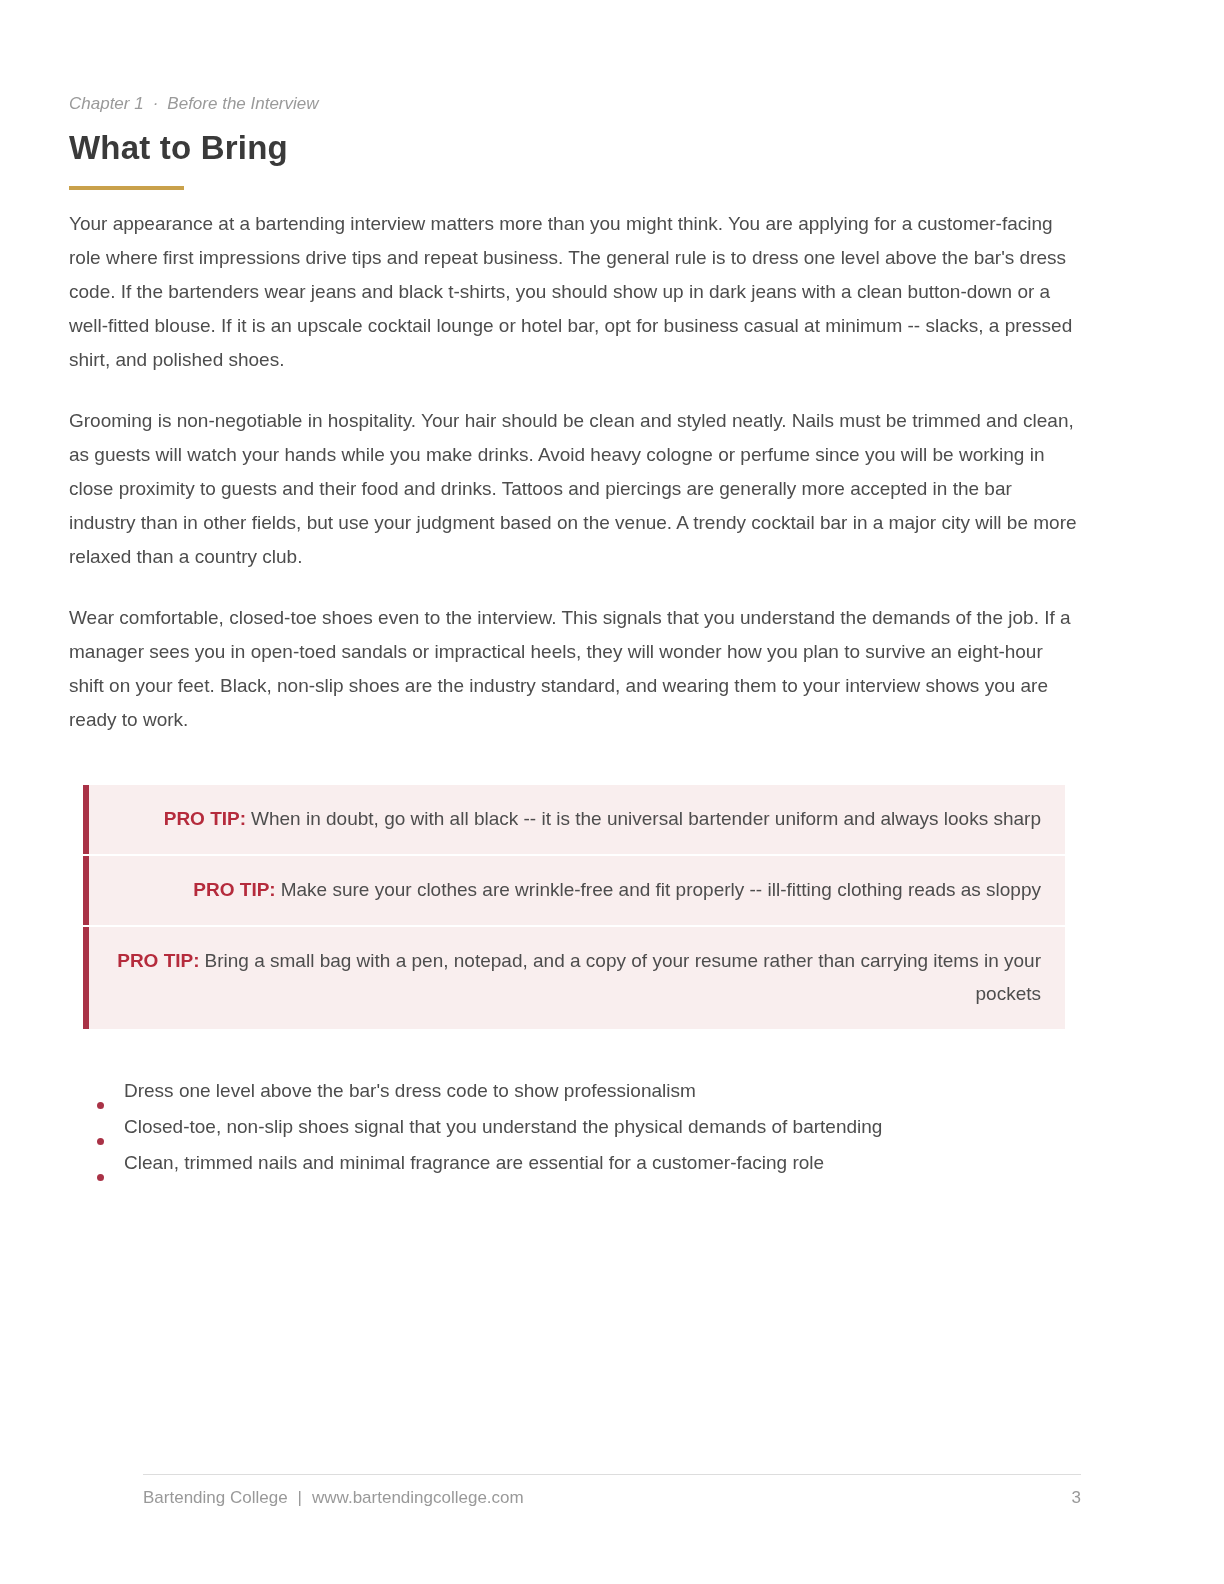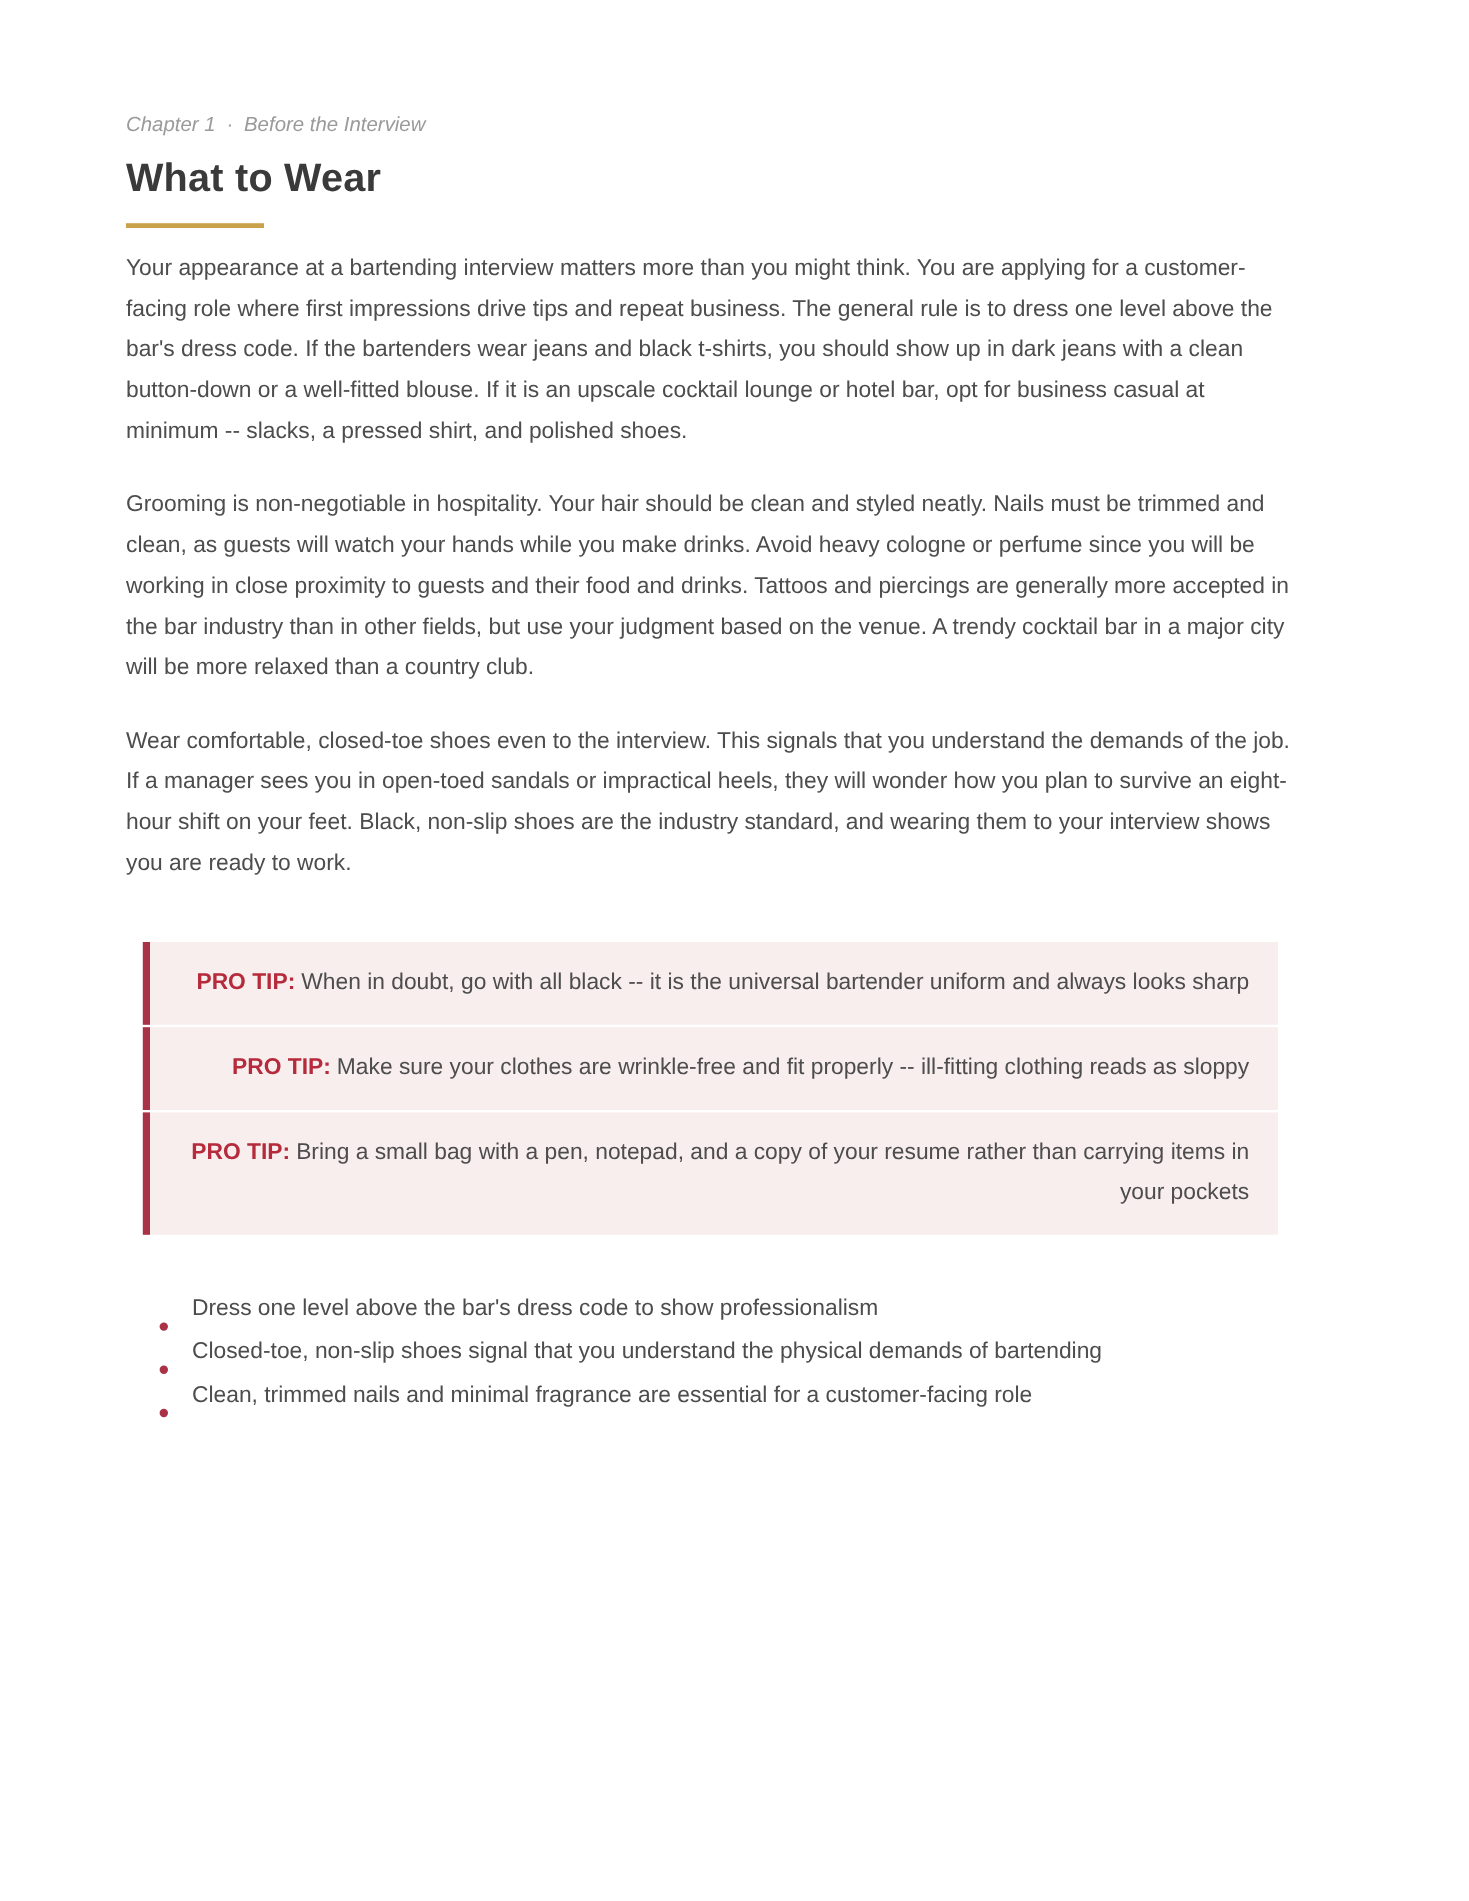--- a/index.html
+++ b/index.html
@@ -12,21 +12,21 @@
     position: relative;
   }
   .page {
     position: relative;
     width: 1224px;
     height: 1584px;
     overflow: hidden;
     background: #ffffff;
   }
   .content {
-    padding: 94px 143px 0 105px;
+    padding: 94px 143px 0 69px;
   }
   .chapter-label {
     font-size: 17px;
     line-height: 20px;
     font-style: italic;
     color: #9a9a9a;
   }
   .chapter-label .sep {
     display: inline-block;
     margin: 0 9px;
@@ -128,21 +128,21 @@
 </head>
 <body>
 
 <div class="page">
   <div class="content">
 
     <div class="chapter-label">
       <span>Chapter 1</span><span class="sep">·</span><span>Before the Interview</span>
     </div>
 
-    <h1 class="page-title">What to Wear</h1>
+    <h1 class="page-title">What to Bring</h1>
 
     <div class="gold-rule"></div>
 
     <div class="body-text">
       <p>Your appearance at a bartending interview matters more than you might think. You are applying for a customer-facing role where first impressions drive tips and repeat business. The general rule is to dress one level above the bar's dress code. If the bartenders wear jeans and black t-shirts, you should show up in dark jeans with a clean button-down or a well-fitted blouse. If it is an upscale cocktail lounge or hotel bar, opt for business casual at minimum -- slacks, a pressed shirt, and polished shoes.</p>
       <p>Grooming is non-negotiable in hospitality. Your hair should be clean and styled neatly. Nails must be trimmed and clean, as guests will watch your hands while you make drinks. Avoid heavy cologne or perfume since you will be working in close proximity to guests and their food and drinks. Tattoos and piercings are generally more accepted in the bar industry than in other fields, but use your judgment based on the venue. A trendy cocktail bar in a major city will be more relaxed than a country club.</p>
       <p>Wear comfortable, closed-toe shoes even to the interview. This signals that you understand the demands of the job. If a manager sees you in open-toed sandals or impractical heels, they will wonder how you plan to survive an eight-hour shift on your feet. Black, non-slip shoes are the industry standard, and wearing them to your interview shows you are ready to work.</p>
     </div>
 
     <div class="tips">
@@ -169,13 +169,19 @@
         </li>
         <li>
           <span class="bullet-dot"></span>
           <span>Clean, trimmed nails and minimal fragrance are essential for a customer-facing role</span>
         </li>
       </ul>
     </div>
 
   </div>
 
+  <div class="page-footer">
+    <div>
+      <span>Bartending College</span><span class="sep">|</span><span>www.bartendingcollege.com</span>
+    </div>
+    <div>3</div>
+  </div>
 </div>
 
 </body></html>

